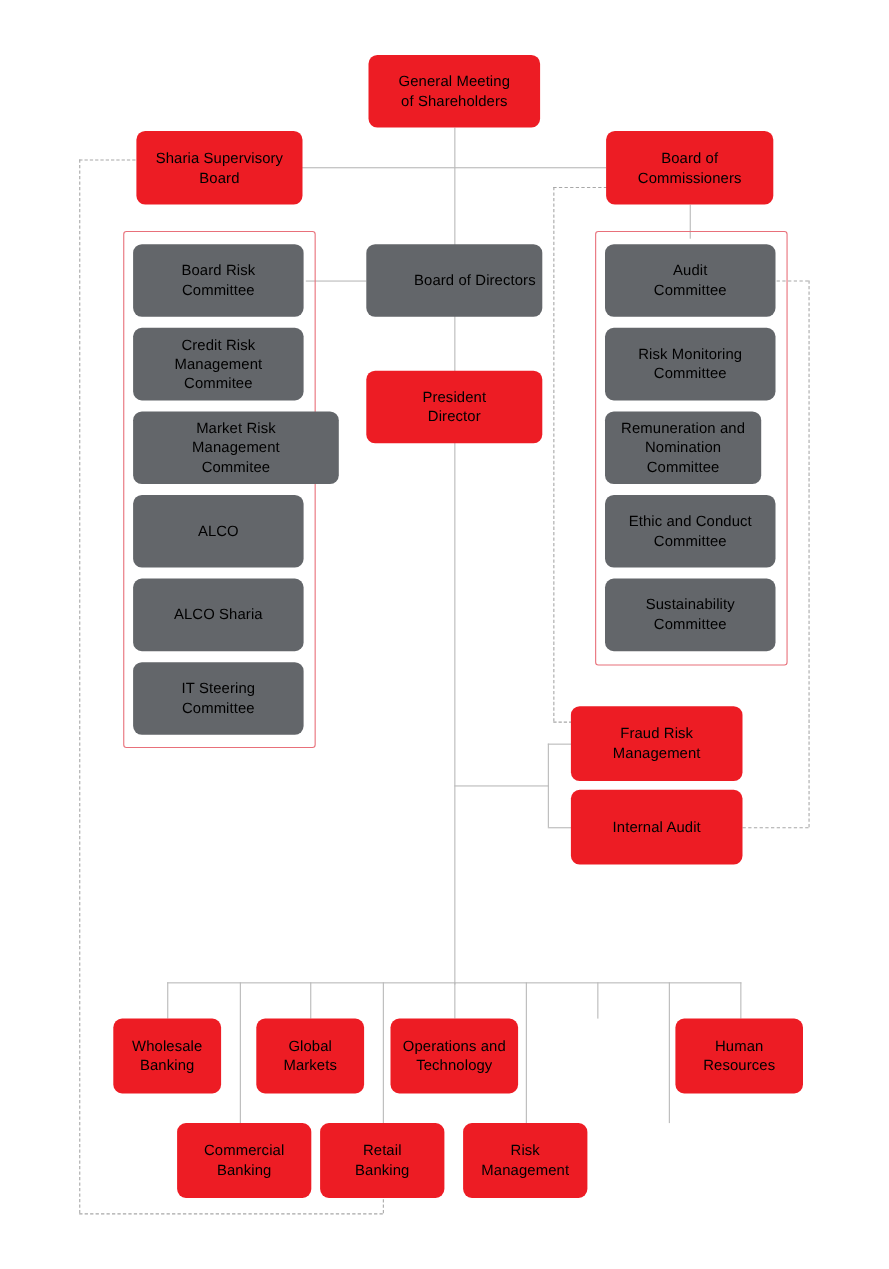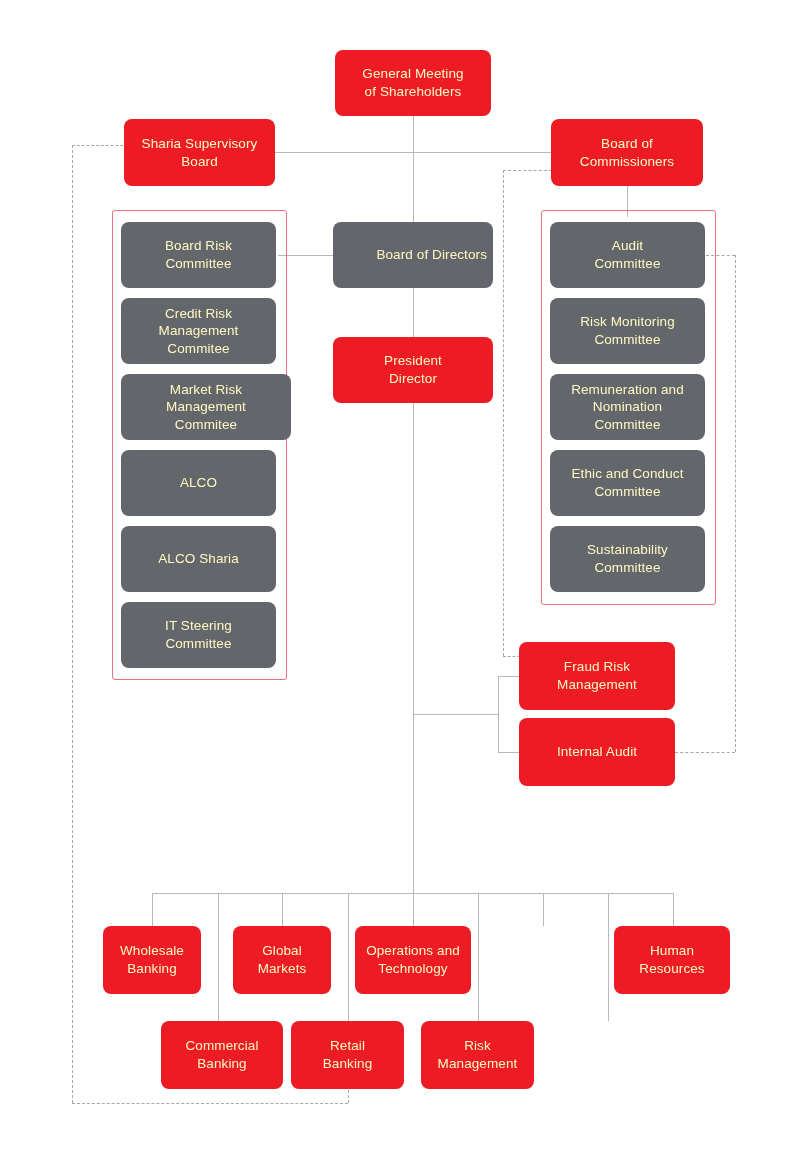--- a/index.html
+++ b/index.html
@@ -1,20 +1,20 @@
 <!DOCTYPE html>
 <html><head>
 <meta charset="utf-8">
 <style>
   html,body{margin:0;padding:0;background:#ffffff;}
   body{font-family:"Liberation Sans","DejaVu Sans",sans-serif;}
   #chart{position:relative;width:808px;height:1154px;background:#ffffff;overflow:hidden;}
 
   .node{position:absolute;border-radius:8px;display:flex;align-items:center;
-        justify-content:center;text-align:center;color:#fef9c3;
+        justify-content:center;text-align:center;color:#000000;
         font-size:13.5px;line-height:1.30;letter-spacing:.1px;
         padding:4px 6px;box-sizing:border-box;z-index:5;}
   .node.red{background:#ed1c24;}
   .node.grey{background:#63666a;}
   .node span{display:block;white-space:pre-line;}
 
   .grp{position:absolute;border:1px solid #e8707a;border-radius:3px;z-index:2;background:transparent;}
 
   .ln{position:absolute;background:#b9b9b9;z-index:1;}
   .ln.h{height:1px;}
@@ -104,21 +104,21 @@
 
   <div class="node grey" style="left:121px;top:222px;width:155px;height:66px;">
     <span>Board Risk
 Committee</span>
   </div>
   <div class="node grey" style="left:121px;top:298px;width:155px;height:66px;">
     <span>Credit Risk
 Management
 Commitee</span>
   </div>
-  <div class="node grey" style="left:121px;top:374px;width:170px;height:66px;">
+  <div class="node grey" style="left:121px;top:374px;width:187px;height:66px;">
     <span>Market Risk
 Management
 Commitee</span>
   </div>
   <div class="node grey" style="left:121px;top:450px;width:155px;height:66px;justify-content:center;">
     <span>ALCO</span>
   </div>
   <div class="node grey" style="left:121px;top:526px;width:155px;height:66px;">
     <span>ALCO Sharia</span>
   </div>
@@ -128,21 +128,21 @@
   </div>
 
   <div class="node grey" style="left:550px;top:222px;width:155px;height:66px;">
     <span>Audit
 Committee</span>
   </div>
   <div class="node grey" style="left:550px;top:298px;width:155px;height:66px;">
     <span>Risk Monitoring
 Committee</span>
   </div>
-  <div class="node grey" style="left:550px;top:374px;width:155px;height:66px;text-align:center;">
+  <div class="node grey" style="left:550px;top:374px;width:142px;height:66px;text-align:center;">
     <span>Remuneration and
 Nomination
 Committee</span>
   </div>
   <div class="node grey" style="left:550px;top:450px;width:155px;height:66px;">
     <span>Ethic and Conduct
 Committee</span>
   </div>
   <div class="node grey" style="left:550px;top:526px;width:155px;height:66px;">
     <span>Sustainability

